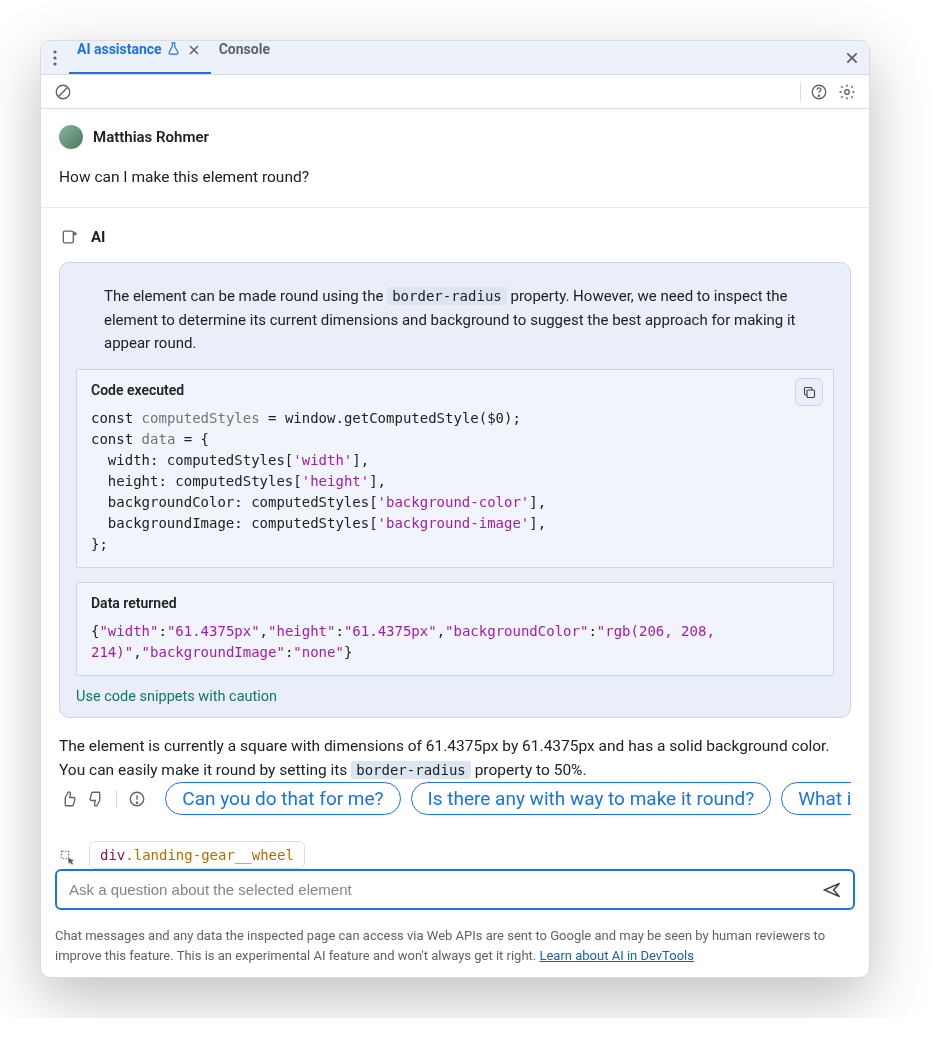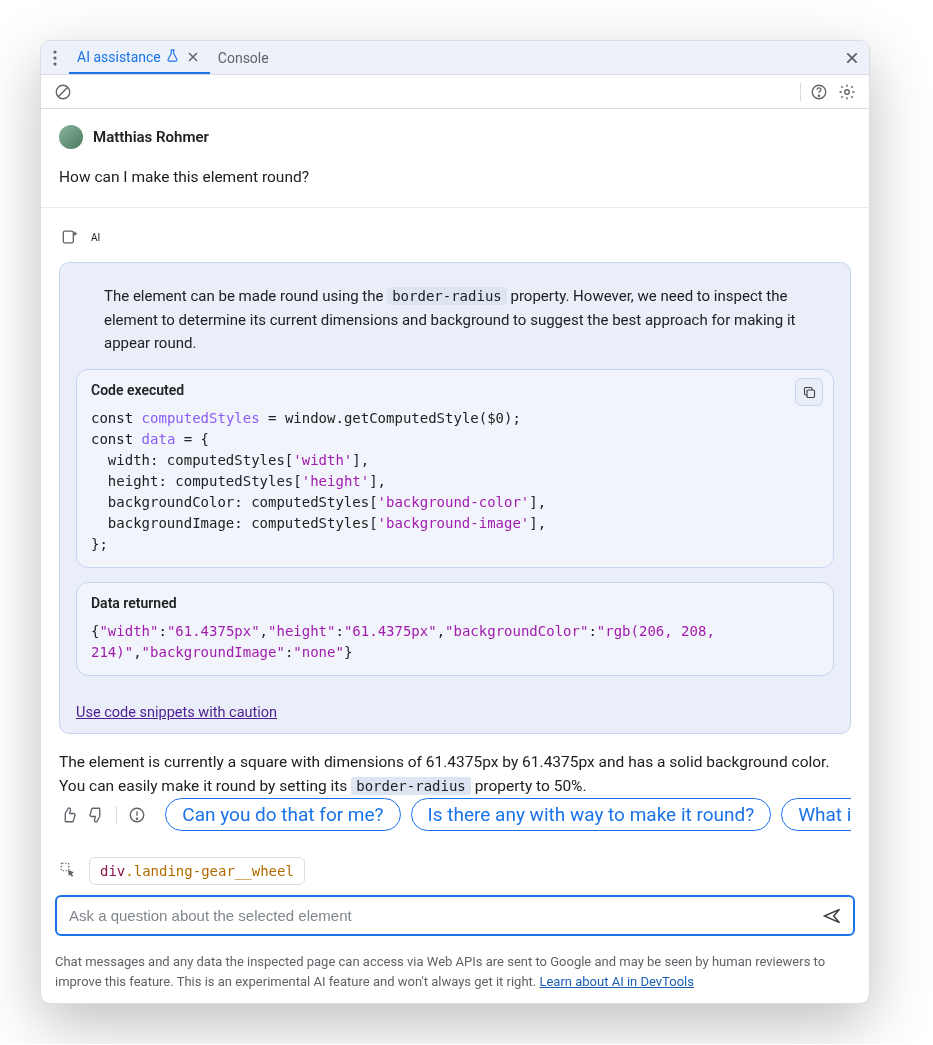--- a/index.html
+++ b/index.html
@@ -27,26 +27,26 @@
   position: relative;
 }
 .kebab {
   width: 28px; height: 32px;
   display:flex; align-items:center; justify-content:center;
   cursor:pointer;
   color:#5f6368;
 }
 .tab {
   display: flex;
-  align-items: center;
   gap: 4px;
   padding: 0 8px;
   height: 100%;
   cursor: pointer;
   color: #5f6368;
+  font-weight: bold;
 }
 .tab.active {
   color: #1a73e8;
   border-bottom: 2px solid #1a73e8;
 }
 .tab-close {
   display:flex;align-items:center;justify-content:center;
   width:18px;height:18px;cursor:pointer;color:#5f6368;
 }
 .tab-bar .panel-close {
@@ -68,58 +68,58 @@
 
 .content{padding:16px 18px 0 18px}
 .user-row{display:flex;align-items:center;gap:10px;margin-bottom:17px}
 .avatar{width:24px;height:24px;border-radius:50%;background:linear-gradient(135deg,#8ab4a0,#4a7a5c);flex-shrink:0}
 .username{font-weight:600;font-size:15px}
 .user-msg{font-size:15.5px;margin-bottom:18px;line-height:1.5}
 .hr{border:none;border-top:1px solid #e8eaed;margin:0 -18px 18px -18px}
 
 .ai-row{display:flex;align-items:center;gap:10px;margin-bottom:14px}
 .ai-icon{width:22px;height:22px;display:flex;align-items:center;justify-content:center;color:#5f6368}
-.ai-label{font-weight:400;font-size:10px}
+.ai-label{font-weight:700;font-size:15px}
 
 .inspect-card{
   border:1px solid #c7d6f0;
   border-radius:10px;
   background:#e9eef9;
   padding:14px 16px 12px 16px;
   margin-bottom:16px;
 }
 .inspect-head{display:flex;align-items:flex-start;gap:10px}
 .check-icon{color:#1e8e3e;margin-top:2px;flex-shrink:0}
 .inspect-title{font-size:15px;color:#202124;flex:1}
 .chevron{cursor:pointer;color:#5f6368;flex-shrink:0}
 .inspect-body{margin-left:28px;margin-top:8px;font-size:15px;line-height:1.55}
 .code-inline{font-family:ui-monospace,Menlo,Consolas,monospace;background:#dde4f2;padding:1px 5px;border-radius:3px;font-size:14px}
 
 .code-card{
-  border:1px solid #c7d6f0;border-radius:12px;background:#f1f4fb;
+  border:1px solid #c7d6f0;border-radius:1px;background:#f1f4fb;
   margin-top:14px;padding:12px 14px 12px 14px;position:relative;
 }
 .code-card-title{font-weight:600;font-size:14px;margin-bottom:10px}
 .copy-btn{position:absolute;top:8px;right:10px;width:28px;height:28px;border-radius:6px;border:1px solid #c7d6f0;background:#e9eef9;display:flex;align-items:center;justify-content:center;cursor:pointer;color:#3c4043}
 pre{font-family:ui-monospace,Menlo,Consolas,monospace;font-size:14px;line-height:1.5;white-space:pre-wrap;word-break:break-word}
 .tok-kw{color:#0f172a}
-.tok-id{color:#8b5cf6}
+.tok-id{color:#737373}
 .tok-str{color:#a21caf}
 
-.caution-link{color:#4c1d95;text-decoration:underline;font-size:14.5px;display:inline-block;margin-top:28px;cursor:pointer}
+.caution-link{color:#0f766e;font-size:14.5px;display:inline-block;margin-top:12px;cursor:pointer}
 
 .ai-text{font-size:15.5px;line-height:1.55;margin-bottom:0}
 
 .feedback-row{display:flex;align-items:center;gap:6px;margin-bottom:26px;overflow:hidden}
 .fb-btn{width:26px;height:26px;display:flex;align-items:center;justify-content:center;cursor:pointer;color:#5f6368}
 .fb-div{width:1px;height:18px;background:#dadce0;margin:0 4px}
 .chips{display:flex;gap:10px;margin-left:12px;overflow:hidden}
 .chip{border:1px solid #1a73e8;color:#1a73e8;border-radius:18px;padding:4px 16px;font-size:19px;cursor:pointer;white-space:nowrap}
 
-.element-row{display:flex;align-items:center;gap:10px;margin-bottom:10px;padding:0 18px}
+.element-row{display:flex;align-items:flex-end;gap:10px;margin-bottom:0;padding:0 18px}
 .select-icon{width:20px;height:20px;color:#5f6368;cursor:pointer}
 .element-pill{border:1px solid #dadce0;border-radius:6px;padding:5px 10px;font-family:ui-monospace,Menlo,Consolas,monospace;font-size:14px}
 .el-tag{color:#8a1550}
 .el-cls{color:#b36b00}
 
 .input-wrap{margin:0 14px 10px 14px;position:relative}
 .ask-input{
   width:100%;border:2px solid #1a73e8;border-radius:6px;padding:10px 44px 10px 12px;font-size:15px;outline:none;
 }
 .ask-input::placeholder{color:#80868b}

